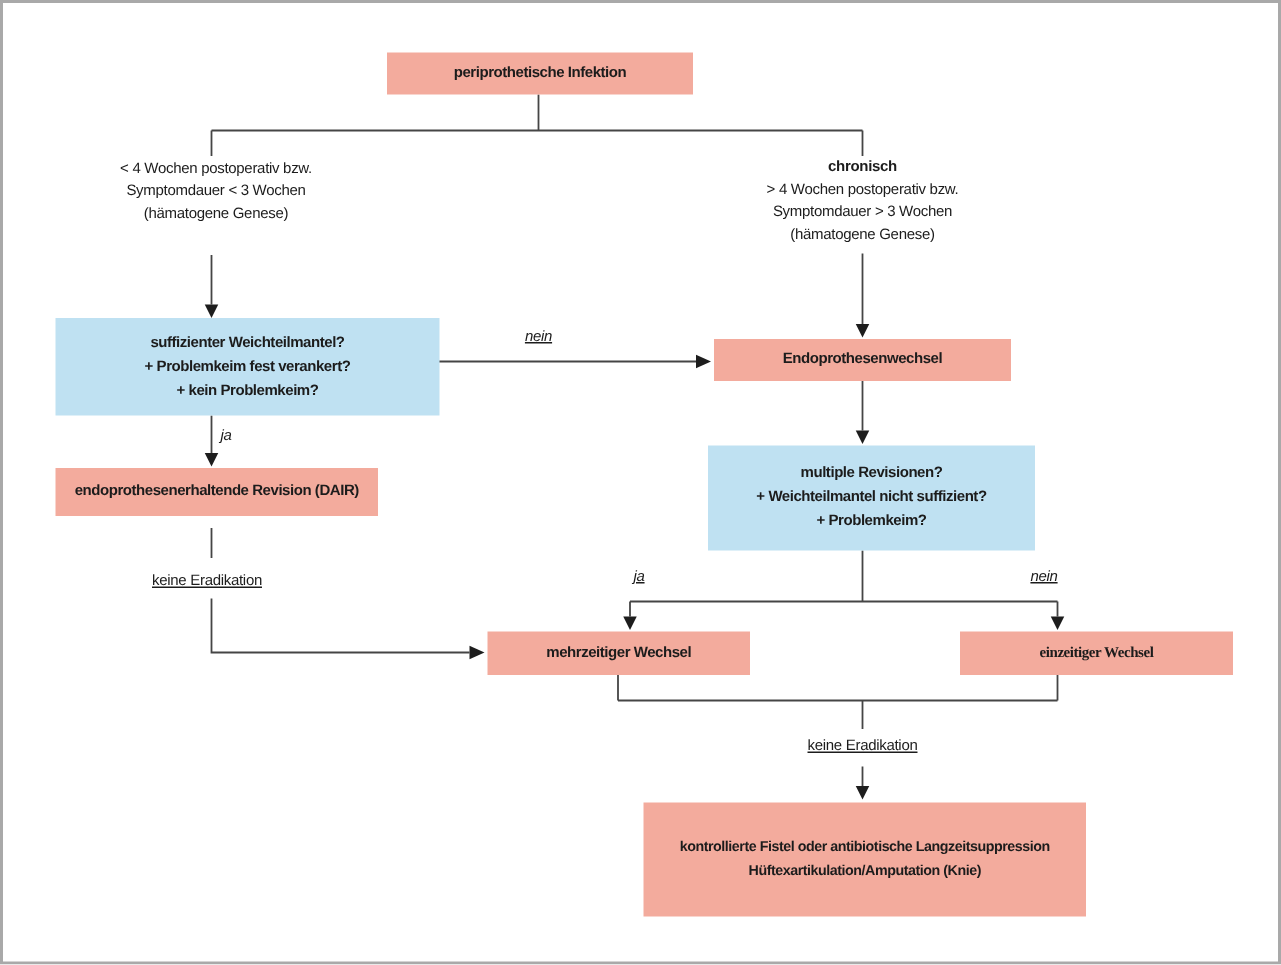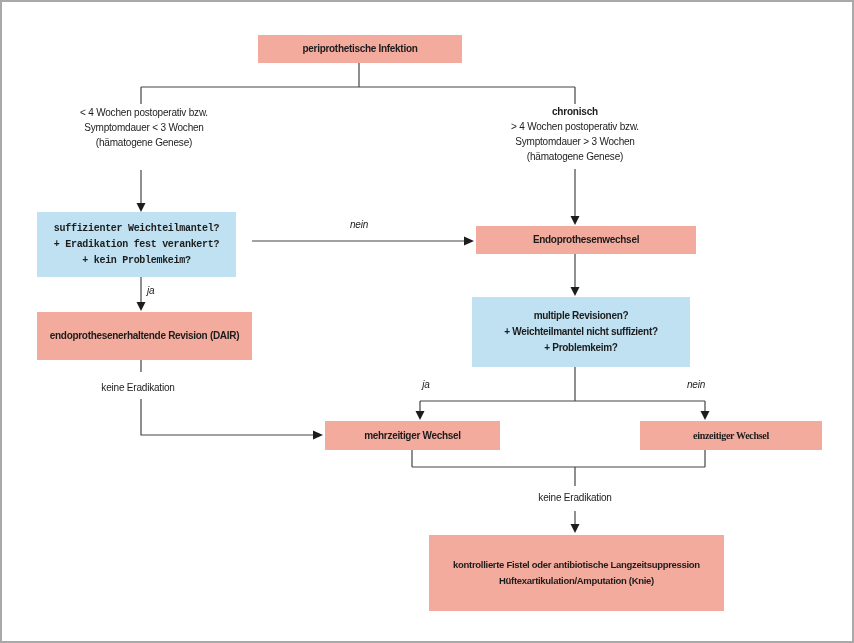--- a/index.html
+++ b/index.html
@@ -29,21 +29,21 @@
   .node .nline{white-space:nowrap;}
   .branch{
     position:absolute;width:220px;text-align:center;
     font-size:10px;line-height:15px;letter-spacing:-0.2px;
   }
   .branch .btitle{font-weight:bold;line-height:14px;}
   .lbl{
     position:absolute;font-size:10px;letter-spacing:-0.2px;
     white-space:nowrap;line-height:13px;
   }
-  .lbl.c{transform:translateX(-50%);}
+  .lbl.c{transform:translateX(-50%);text-decoration:underline;}
   .lbl.i{font-style:italic;}
   .final-node{font-size:9.5px;}
 </style>
 </head>
 <body>
 
 <div class="canvas">
 
   <svg class="wires" viewBox="0 0 854 643" xmlns="http://www.w3.org/2000/svg">
 
@@ -87,31 +87,31 @@
     <div>(hämatogene Genese)</div>
   </div>
 
   <div class="branch" style="left:463px;top:103px;">
     <div class="btitle">chronisch</div>
     <div>&gt; 4 Wochen postoperativ bzw.</div>
     <div>Symptomdauer &gt; 3 Wochen</div>
     <div>(hämatogene Genese)</div>
   </div>
 
-  <div class="node blue" style="left:35px;top:210px;width:199px;height:65px;font-family:Liberation Mono, monospace;">
+  <div class="node blue" style="left:35px;top:210px;width:256px;height:65px;">
     <div class="nline">suffizienter Weichteilmantel?</div>
-    <div class="nline">+ Eradikation fest verankert?</div>
+    <div class="nline">+ Problemkeim fest verankert?</div>
     <div class="nline">+ kein Problemkeim?</div>
   </div>
 
-  <div class="node pink" style="left:474px;top:224px;width:220px;height:28px;">
+  <div class="node pink" style="left:474px;top:224px;width:198px;height:28px;">
     <div class="nline">Endoprothesenwechsel</div>
   </div>
 
-  <div class="node pink" style="left:35px;top:310px;width:215px;height:48px;">
+  <div class="node pink" style="left:35px;top:310px;width:215px;height:32px;">
     <div class="nline">endoprothesenerhaltende Revision (DAIR)</div>
   </div>
 
   <div class="node blue" style="left:470px;top:295px;width:218px;height:70px;">
     <div class="nline">multiple Revisionen?</div>
     <div class="nline">+ Weichteilmantel nicht suffizient?</div>
     <div class="nline">+ Problemkeim?</div>
   </div>
 
   <div class="node pink" style="left:323px;top:419px;width:175px;height:29px;">

